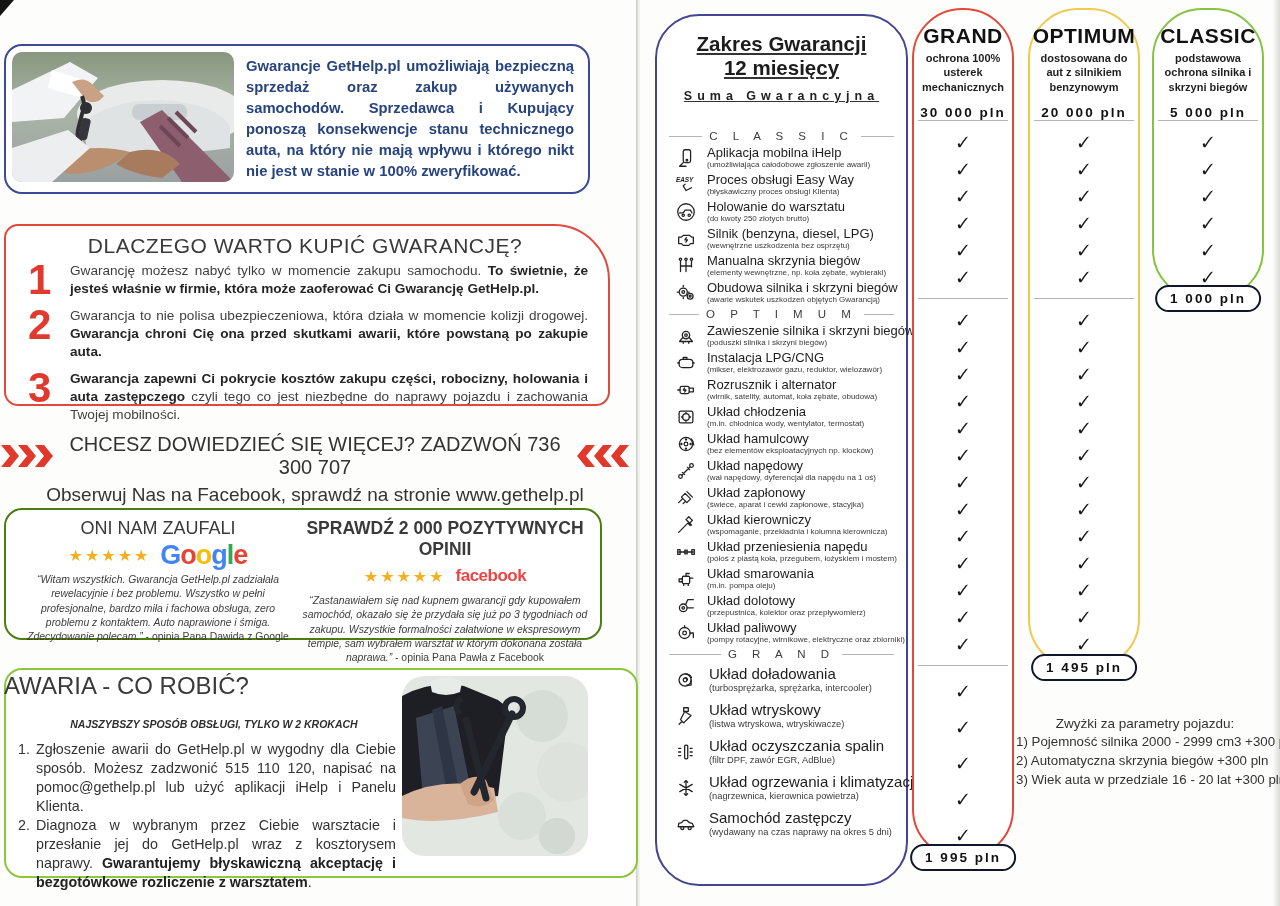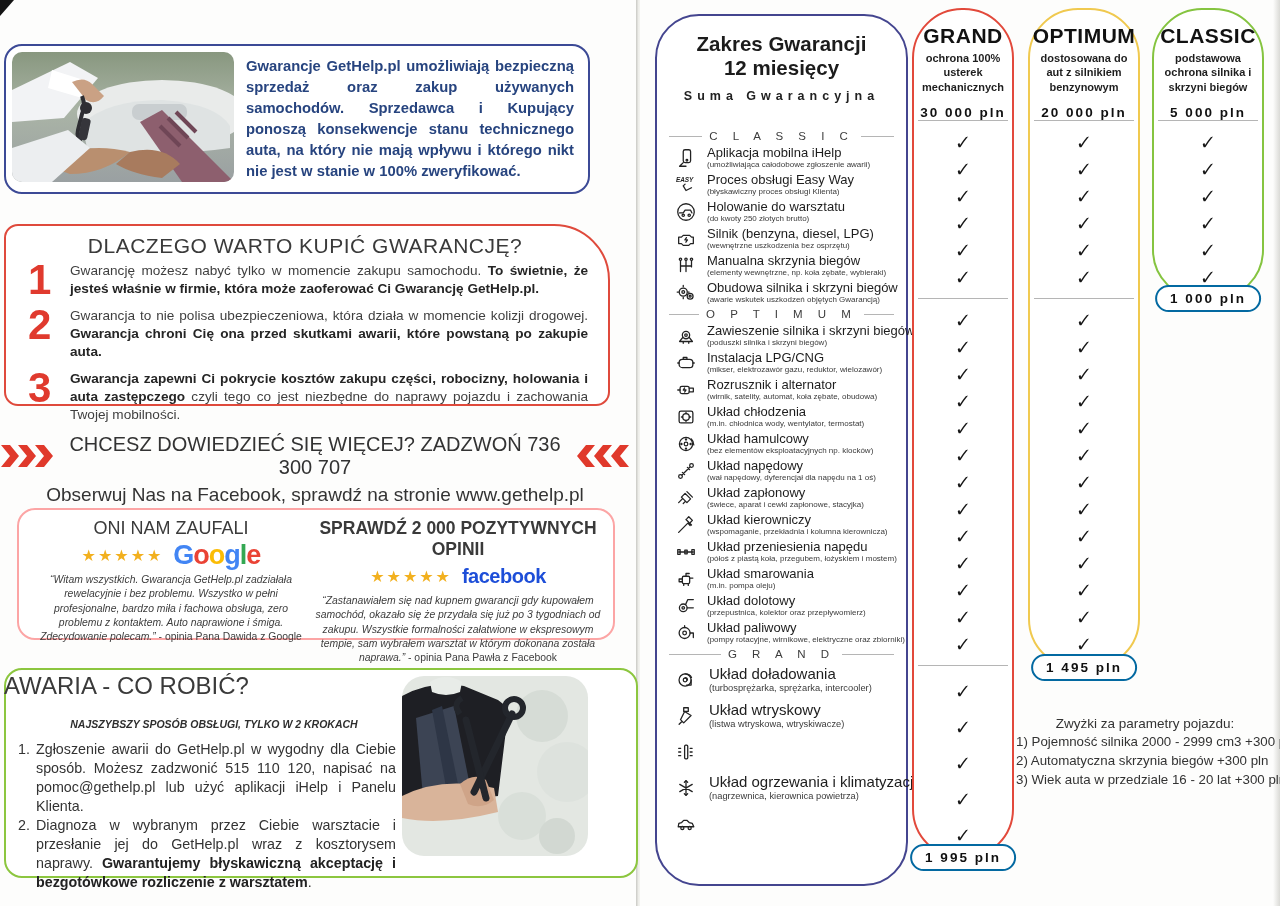--- a/index.html
+++ b/index.html
@@ -24,45 +24,45 @@
   .why-point{display:flex;gap:12px;margin-bottom:9px;align-items:flex-start;}
   .why-num{font-size:42px;line-height:.85;font-weight:bold;color:#e03a2e;width:30px;flex:none;font-family:"Liberation Sans",sans-serif;}
   .why-text{font-size:13.6px;line-height:1.32;color:#3f3f3f;text-align:justify;}
   .why-text b{color:#252525;}
 
   .cta{left:0;top:433px;width:630px;text-align:center;}
   .cta-line1{font-size:20px;color:#333;display:flex;align-items:center;justify-content:center;gap:14px;}
   .cta-line2{font-size:19px;color:#333;margin-top:5px;}
   .chevrons{display:flex;gap:2px;}
 
-  .reviews-box{left:17px;top:508px;width:594px;height:128px;border:2px solid #fca5a5;border-radius:18px;background:#fff;}
+  .reviews-box{left:4px;top:508px;width:594px;height:128px;border:2px solid #4d7c0f;border-radius:18px;background:#fff;}
   .rev-col{position:absolute;top:8px;}
   .rev-col.g{left:14px;width:276px;}
   .rev-col.f{left:296px;width:286px;}
   .rev-title{text-align:center;font-size:18px;color:#3a3a3a;}
   .rev-title.bold{font-weight:bold;font-size:17.5px;}
   .rev-brandrow{display:flex;align-items:center;justify-content:center;gap:10px;height:32px;}
   .stars{color:#f2b01e;font-size:16px;letter-spacing:2px;font-family:"DejaVu Sans",sans-serif;}
   .google-logo{font-size:27px;font-weight:bold;letter-spacing:-1px;}
-  .fb-logo{font-size:20px;font-weight:bold;color:#1d4ed8;letter-spacing:-.5px;}
+  .fb-logo{font-size:17px;font-weight:bold;color:#ef4444;letter-spacing:-.5px;}
   .rev-quote{font-size:10.4px;line-height:1.38;text-align:center;color:#3d3d3d;margin-top:2px;}
   .rev-quote .q{font-style:italic;}
 
   .awaria-box{left:4px;top:668px;width:630px;height:206px;border:2px solid #8cc63f;border-radius:18px;background:#fff;}
   .awaria-title{left:4px;top:672px;width:420px;text-align:left;font-size:24px;color:#3a3a3a;}
   .awaria-sub{left:4px;top:718px;width:420px;text-align:center;font-size:10.5px;font-weight:bold;font-style:italic;color:#2e2e2e;}
   .awaria-steps{left:18px;top:740px;width:378px;}
   .awaria-step{display:flex;font-size:14.3px;line-height:1.33;color:#333;text-align:justify;}
   .awaria-step .n{flex:none;width:18px;}
   .awaria-step b{color:#222;}
   .mechanic-photo{left:402px;top:676px;width:186px;height:180px;border-radius:22px;overflow:hidden;}
 
   
   .w-panel{left:655px;top:14px;width:253px;height:872px;border:2px solid #44458f;border-radius:44px;background:#fff;box-sizing:border-box;}
-  .panel-head{height:96px;padding-top:16px;text-align:center;}
+  .panel-head{height:96px;padding-top:16px;text-align:center;text-decoration:underline;}
   .panel-title{font-size:20.5px;font-weight:bold;color:#1c1c1c;line-height:1.18;}
   .panel-sub{font-size:12.5px;font-weight:bold;color:#222;letter-spacing:5px;margin-top:9px;}
   .sec-hdr{height:16px;display:flex;align-items:center;gap:7px;padding:0 12px;}
   .sec-hdr .ln{flex:1;height:1px;background:#b5b5b5;}
   .sec-hdr .tx{font-size:11.5px;letter-spacing:6px;color:#3c3c3c;white-space:nowrap;}
   .item{display:flex;align-items:center;gap:8px;padding:0 6px 0 14px;box-sizing:border-box;}
   .sec-classic .item,.sec-optimum .item{height:27px;gap:6px;}
   .sec-grand .item{height:36px;}
   .item .ic{width:30px;min-width:30px;display:flex;justify-content:center;align-items:center;}
   .item .tt{font-size:13px;font-weight:500;color:#1d1d1d;line-height:1.1;white-space:nowrap;}
@@ -74,21 +74,21 @@
   .col-head{height:102px;padding-top:14px;text-align:center;box-sizing:border-box;}
   .col-name{font-size:21px;font-weight:800;color:#111;letter-spacing:.5px;}
   .col-desc{font-size:11px;font-weight:bold;color:#1e1e1e;line-height:1.3;margin-top:3px;padding:0 6px;}
   .col-sum{font-size:13.5px;font-weight:bold;color:#111;letter-spacing:2px;margin-top:11px;}
   .col-div{height:16px;position:relative;}
   .col-div::after{content:"";position:absolute;left:4px;right:4px;top:50%;height:1px;background:#b5b5b5;}
   .chk{display:flex;align-items:center;justify-content:center;font-family:"DejaVu Sans",sans-serif;
        font-size:19px;color:#161616;transform-origin:center;}
   .chk span{display:inline-block;transform:rotate(-4deg) skewX(-6deg);}
   .chk.h27{height:27px;} .chk.h36{height:36px;}
-  .price-badge{position:absolute;left:50%;transform:translateX(-50%);background:#fff;border:2px solid #0369a1;
+  .price-badge{position:absolute;left:50%;transform:translateX(-50%);background:#fff;border:2px solid #0f172a;
        border-radius:16px;padding:4px 13px;font-size:13.5px;font-weight:bold;letter-spacing:2px;color:#111;white-space:nowrap;}
 
   .surcharges{left:1016px;top:716px;width:258px;}
   .sur-title{font-size:13.5px;color:#333;text-align:center;margin-bottom:1px;}
   .sur-item{font-size:13.3px;color:#333;line-height:1.44;white-space:nowrap;}
 </style>
 </head>
 <body>
 
 <div class="canvas">
@@ -516,40 +516,48 @@
               <div class="ts">(listwa wtryskowa, wtryskiwacze)</div>
             </span>
           </div>
           <div class="item">
             <span class="ic">
               <svg viewBox="0 0 24 24" width="22" height="22" fill="none" stroke="#222" stroke-width="1.4" stroke-linecap="round" stroke-linejoin="round">
                 <rect x="10.5" y="4.5" width="3.4" height="15" rx="1.2"></rect>
                 <path d="M4 8h3.5M4 12h3.5M4 16h3.5M16.5 8H20M16.5 12H20M16.5 16H20" stroke-dasharray="2.2 1.6"></path>
               </svg>
             </span>
+            <span>
+              <div class="tt">Układ oczyszczania spalin</div>
+              <div class="ts">(filtr DPF, zawór EGR, AdBlue)</div>
+            </span>
           </div>
           <div class="item">
             <span class="ic">
               <svg viewBox="0 0 24 24" width="22" height="22" fill="none" stroke="#222" stroke-width="1.4" stroke-linecap="round" stroke-linejoin="round">
                 <path d="M12 4v16M5.2 8l13.6 8M18.8 8L5.2 16"></path>
                 <path d="M12 4l-1.8 1.8M12 4l1.8 1.8M12 20l-1.8-1.8M12 20l1.8-1.8"></path>
               </svg>
             </span>
             <span>
               <div class="tt">Układ ogrzewania i klimatyzacji</div>
               <div class="ts">(nagrzewnica, kierownica powietrza)</div>
             </span>
           </div>
           <div class="item">
             <span class="ic">
               <svg viewBox="0 0 24 24" width="22" height="22" fill="none" stroke="#222" stroke-width="1.4" stroke-linecap="round" stroke-linejoin="round">
                 <path d="M3.5 15h17l-1.6-3.6-3.4-1-2.6-2.4H9.5L7.2 10.4l-3 1z"></path>
                 <circle cx="8" cy="16.3" r="1.7"></circle>
                 <circle cx="16" cy="16.3" r="1.7"></circle>
               </svg>
+            </span>
+            <span>
+              <div class="tt">Samochód zastępczy</div>
+              <div class="ts">(wydawany na czas naprawy na okres 5 dni)</div>
             </span>
           </div>
         </div>
       </div>
   </div>
 
   <div id="plan-columns">
       <div class="plan-col" style="left:912px;width:102px;height:851px;border-color:#e2493b">
         <div class="col-head">
           <div class="col-name">GRAND</div>

